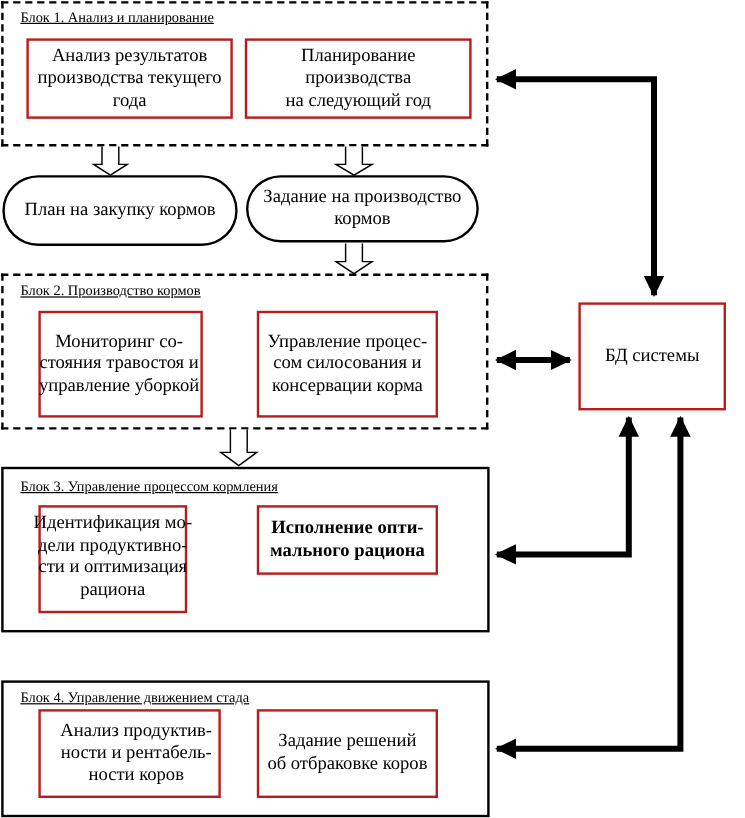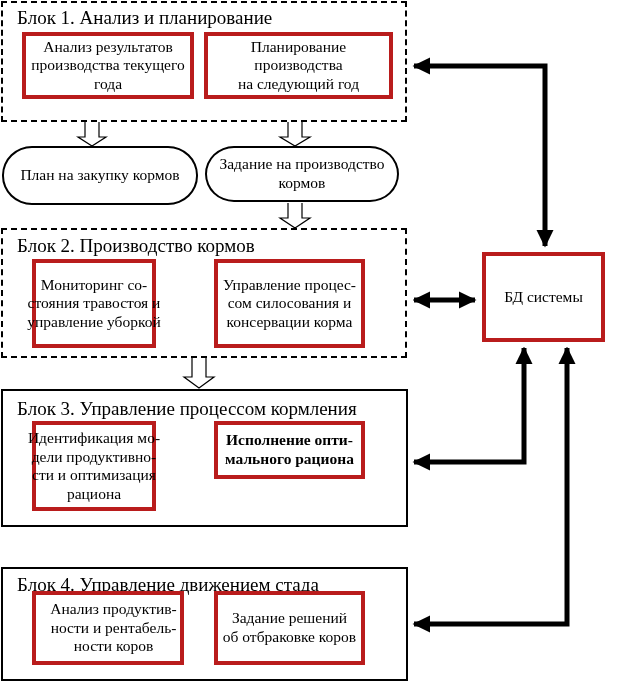--- a/index.html
+++ b/index.html
@@ -1,22 +1,22 @@
 <!DOCTYPE html>
 <html><head>
   <meta charset="utf-8">
   <style>
     html, body { margin: 0; padding: 0; background: #ffffff; }
     body { width: 621px; height: 682px; position: relative; overflow: hidden;
            font-family: "Liberation Serif", "DejaVu Serif", serif; color: #000; }
     .abs { position: absolute; box-sizing: border-box; }
     .block-dashed { border: 2px dashed #000; }
     .block-solid { border: 2px solid #000; }
-    .block-title { position: absolute; font-size: 19px; white-space: nowrap; line-height: 1; }
-    .box { position: absolute; box-sizing: border-box; border: 4px solid #b91c1c; background: #fff;
+    .block-title { position: absolute; font-size: 12px; white-space: nowrap; line-height: 1; text-decoration: underline; }
+    .box { position: absolute; box-sizing: border-box; border: 2px solid #b91c1c; background: #fff;
            display: flex; align-items: center; justify-content: center; text-align: center;
            font-size: 15.5px; line-height: 1.2; padding: 0 1px; }
     .box.top { align-items: flex-start; padding-top: 4px; }
     .pill { position: absolute; box-sizing: border-box; border: 2px solid #000; border-radius: 30px / 29px;
             background: #fff; display: flex; align-items: center; justify-content: center; text-align: center;
             font-size: 15.5px; line-height: 1.2; }
     .line { white-space: nowrap; display: block; }
     svg.overlay { position: absolute; left: 0; top: 0; pointer-events: none; }
   </style>
 </head>
@@ -44,21 +44,21 @@
 </div>
 <div class="pill" style="left:205px; top:146px; width:194px; height:56px;">
   <div>
     <span class="line">Задание на производство</span>
     <span class="line">кормов</span>
   </div>
 </div>
 
 <div class="abs block-dashed" style="left:1px; top:228px; width:406px; height:130px;"></div>
 <div class="block-title" style="left:17px; top:236px;">Блок 2. Производство кормов</div>
-<div class="box" style="left:32px; top:259px; width:124px; height:89px;">
+<div class="box" style="left:32px; top:259px; width:137px; height:89px;justify-content:flex-end;">
   <div>
     <span class="line">Мониторинг со-</span>
     <span class="line">стояния травостоя и</span>
     <span class="line">управление уборкой</span>
   </div>
 </div>
 <div class="box" style="left:214px; top:259px; width:151px; height:89px;">
   <div>
     <span class="line">Управление процес-</span>
     <span class="line">сом силосования и</span>

